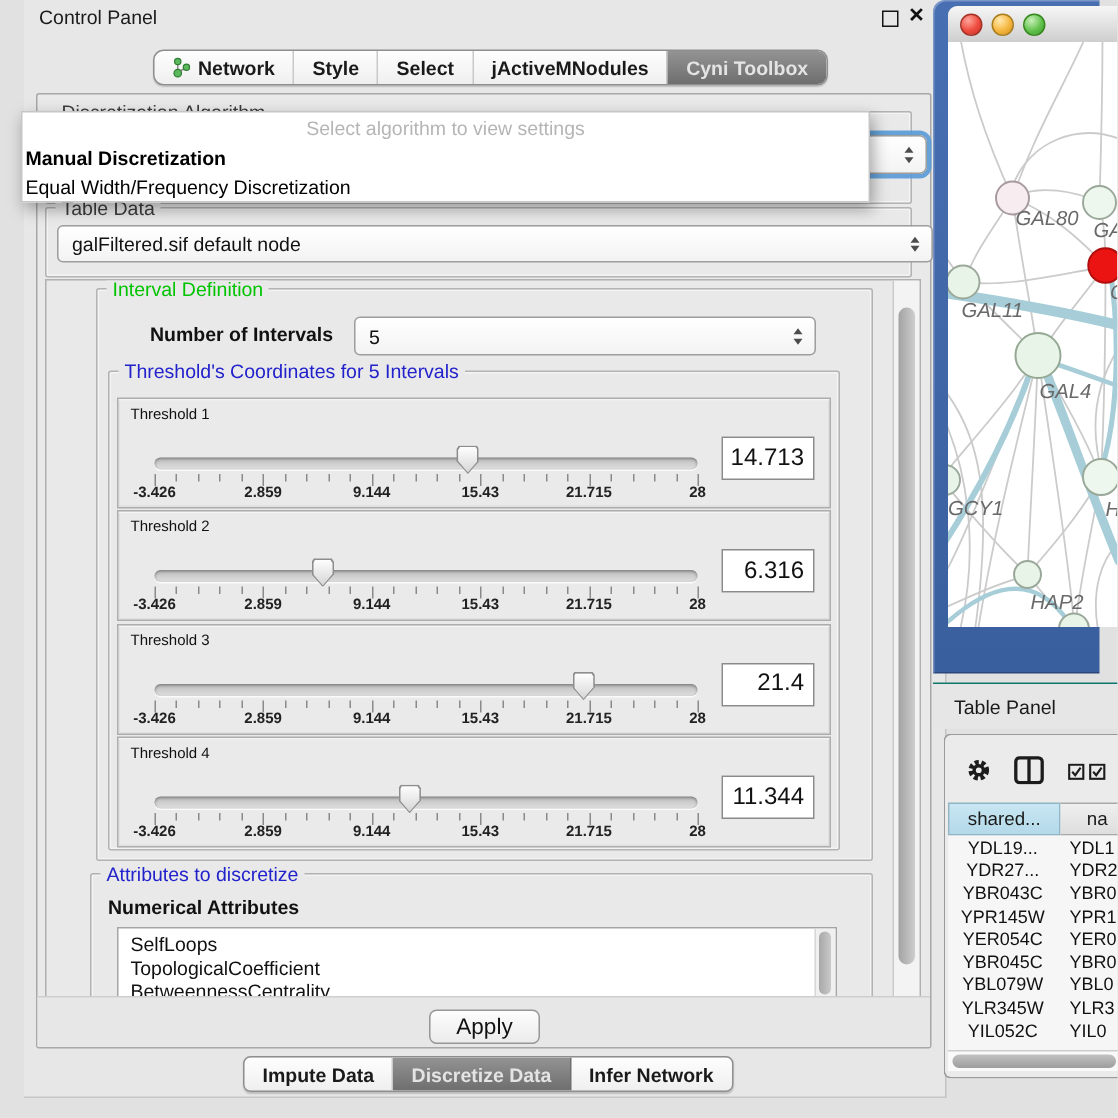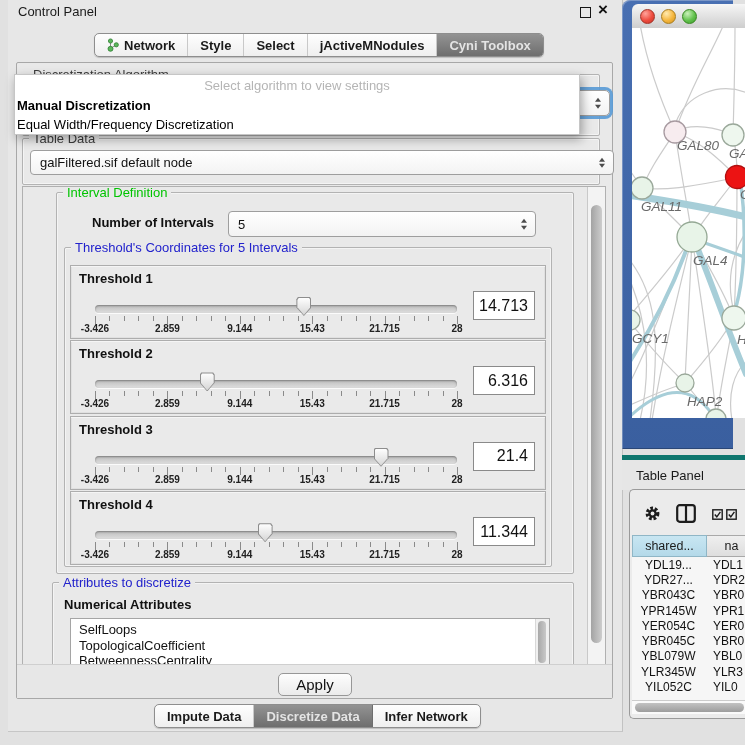--- a/index.html
+++ b/index.html
@@ -1,34 +1,34 @@
 <!DOCTYPE html>
 <html><head>
 <meta charset="utf-8">
 <style>
   html,body{margin:0;padding:0}
   body{width:745px;height:745px;position:relative;overflow:hidden;background:#e1e1e1;
        font-family:"Liberation Sans",sans-serif;color:#1a1a1a;}
   .abs{position:absolute}
 
   
-  #control-panel{position:absolute;left:8px;top:0;width:614px;height:731px;background:#e7e7e7;
+  #control-panel{position:absolute;left:16px;top:0;width:614px;height:731px;background:#e7e7e7;
     border-right:1px solid #c2c2c2;border-bottom:1px solid #c6c6c6;}
   #cp-title{left:10px;top:4px;font-size:13px;color:#1a1a1a;}
   #cp-float{left:572px;top:7px;width:9px;height:9px;border:1.5px solid #151515;background:transparent;}
   #cp-close{left:590px;top:0px;font-size:17px;font-weight:bold;color:#111;}
 
   
   .tabbar{display:inline-flex;border:1px solid #8e8e8e;border-radius:5px;overflow:hidden;
     background:linear-gradient(#fefefe,#efefef);box-shadow:0 1px 1px rgba(0,0,0,.18);height:22px;}
   .tabbar .seg{padding:0 12px;font-size:13px;font-weight:bold;color:#1a1a1a;display:flex;
     align-items:center;gap:5px;border-right:1px solid #c9c9c9;white-space:nowrap;}
   .tabbar .seg:last-child{border-right:none}
   .tabbar .seg.sel{background:linear-gradient(#939393,#6e6e6e);color:#e4e4e4;border-right-color:#6e6e6e;}
-  #top-tabs{left:86px;top:33px;}
+  #top-tabs{left:86px;top:33px;border-radius:7px;}
   #bottom-tabs{left:146px;top:704px;}
 
   
   #content-panel{left:8px;top:62px;width:595px;height:635px;background:#e9e9e9;
     border:1px solid #a8a8a8;border-radius:2px;}
   .group{border:1px solid #b3b3b3;border-radius:2px;box-shadow:inset 0 0 0 1px rgba(255,255,255,.5);}
   .gtitle{position:absolute;top:-8px;left:6px;background:#e9e9e9;padding:0 4px;font-size:13px;color:#3c3c3c;line-height:15px;}
   .gtitle.green{color:#00c400}
   .gtitle.blue{color:#2222cc}
   .bold13{font-size:13px;font-weight:bold;color:#111}
@@ -48,21 +48,21 @@
   #td-combo{left:13px;top:87px;width:564px;height:23px;}
 
   #scrollpane{left:5px;top:123px;width:582px;height:477px;background:#e9e9e9;
     border:1px solid #b0b0b0;overflow:hidden;}
   #green-group{left:33px;top:5px;width:516px;height:380px;}
   #noi-label{left:35px;top:22px;}
   #noi-combo{left:171px;top:18px;width:288px;height:24px;}
   #blue-group{left:7px;top:54px;width:486px;height:318px;}
 
   .tbox{background:#eaeaea;border:1px solid #adadad;box-shadow:inset 0 1px 0 #f5f5f5,inset 0 0 0 1px #e0e0e0;}
-  .tlabel{left:8px;top:5px;font-size:13px;font-weight:bold;color:#111;}
+  .tlabel{left:8px;top:5px;font-size:10px;font-weight:normal;color:#111;}
   .track{left:24px;top:39px;width:362px;height:8px;border-radius:4px;
     background:linear-gradient(#bdbdbd,#dedede);
     box-shadow:inset 0 1px 2px rgba(0,0,0,.35),0 1px 0 #fbfbfb;}
   .tick{width:1px;background:#8a8a8a;}
   .ticklabel{top:57px;font-size:10px;font-weight:bold;color:#222;transform:translateX(-50%);white-space:nowrap;}
   .thumb{width:15px;height:19px;}
   .th-o{position:absolute;inset:0;background:#8d8d8d;
     clip-path:polygon(10% 0,90% 0,100% 12%,100% 55%,50% 100%,0 55%,0 12%);}
   .th-i{position:absolute;inset:1px;background:linear-gradient(#fefefe,#d6d6d6);
     clip-path:polygon(10% 0,90% 0,100% 12%,100% 55%,50% 100%,0 55%,0 12%);}
@@ -100,21 +100,21 @@
   #net-titlebar{left:10px;top:4px;width:113px;height:24px;border-top-left-radius:6px;
     background:linear-gradient(#f6f6f6,#cecece);border-bottom:1px solid #8d8d8d;}
   .light{width:13px;height:13px;border-radius:50%;top:5px;}
   .light.red{left:8px;background:radial-gradient(circle at 35% 28%,#ffa49b,#ee4b3e 55%,#c23428);border:1px solid #a33125;}
   .light.yellow{left:29px;background:radial-gradient(circle at 35% 28%,#ffeab0,#f5b63e 55%,#d19320);border:1px solid #a87d1e;}
   .light.green{left:50px;background:radial-gradient(circle at 35% 28%,#caf0ba,#62c24d 55%,#3e9b2d);border:1px solid #35871e;}
   #net-canvas{left:10px;top:28px;width:113px;height:390px;background:#fff;overflow:hidden;}
 
   
   #table-panel-bar{left:622px;top:455px;width:123px;height:30px;background:#e6e6e6;
-    border-top:5px solid #0f766e;font-size:13px;color:#1a1a1a;}
+    border-top:1px solid #0f766e;font-size:13px;color:#1a1a1a;}
   #table-panel-bar span{position:absolute;left:14px;top:8px;}
   #table-window{left:629px;top:489px;width:116px;height:228px;background:#ebebeb;
     border:1px solid #9a9a9a;border-right:none;border-radius:5px 0 0 5px;}
   #t-header{left:2px;top:45px;height:22px;display:flex;font-size:12.5px;}
   .hcell{display:flex;align-items:center;justify-content:center;box-sizing:border-box;}
   #hc1{width:75px;background:linear-gradient(#c8e6f2,#b4d9e9);border:1px solid #8fb6c6;color:#1a1a1a;}
   #hc2{width:50px;background:linear-gradient(#efefef,#dedede);border:1px solid #a9a9a9;border-left:none;color:#1a1a1a;}
   #trows{left:2px;top:67px;width:114px;height:143px;background:#f6f6f6;overflow:hidden;}
   .trow{display:flex;height:15.3px;align-items:center;font-size:12px;color:#111;}
   .tc1{width:75px;text-align:center;white-space:nowrap;overflow:hidden;}

